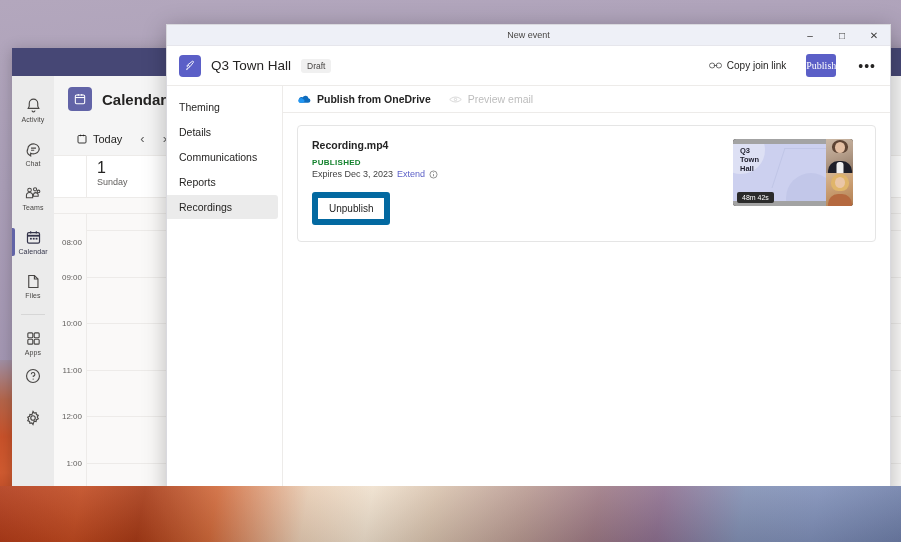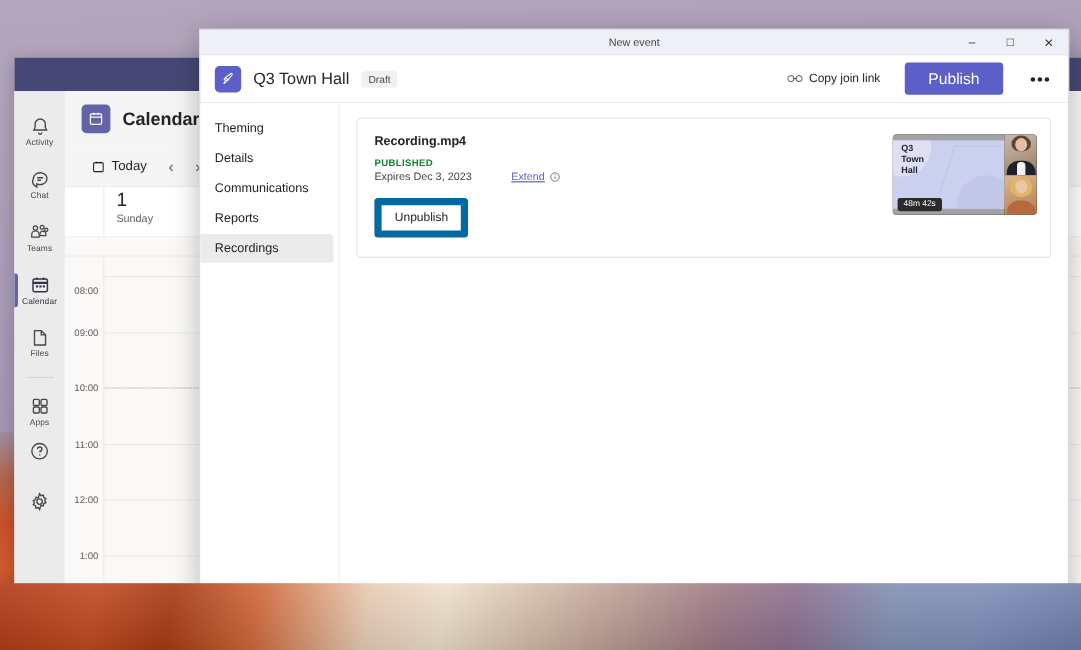--- a/index.html
+++ b/index.html
@@ -143,23 +143,23 @@
   #draft-badge {
     font-size: 8.5px; color:#484644; background:#f0f0f0;
     padding: 2px 6px; border-radius: 3px;
   }
   #dlg-header-right { margin-left:auto; display:flex; align-items:center; gap:20px; }
   #copy-join-link {
     display:flex; align-items:center; gap:5px;
     font-size: 10px; color:#252423; cursor:pointer;
   }
   #publish-btn {
-    background:#5b5fc7; color:#fff; font-size:13px;
-    border:none; border-radius:3px; padding: 6px 20px; cursor:pointer;
-    font-family:Liberation Sans, sans-serif;
+    background:#5b5fc7; color:#fff; font-size:10px;
+    border:none; border-radius:3px; padding: 6px 0; cursor:pointer;
+    font-family:Liberation Serif, serif;
   }
   #more-btn { font-size: 14px; color:#252423; cursor:pointer; padding: 0 2px; letter-spacing:1px;}
 
   #dlg-body { flex: 1; display: flex; min-height: 0; }
 
   
   #dlg-nav {
     width: 116px; flex: 0 0 116px; border-right: 1px solid #edebe9;
     padding-top: 8px; background: #fff;
   }
@@ -176,29 +176,29 @@
     padding-left: 14px; border-bottom: 1px solid #edebe9;
   }
   .ctab { display:flex; align-items:center; gap:6px; font-size:10.5px; cursor:pointer; }
   .ctab.active { color:#242424; font-weight: bold; }
   .ctab.disabled { color:#bdbdbd; cursor:default; }
 
   #content-scroll { flex: 1; padding: 12px 14px; overflow: hidden; }
 
   #rec-card {
     border: 1px solid #e5e5e5; border-radius: 4px;
-    padding: 13px 11px 16px 14px;
+    padding: 13px 22px 16px 14px;
     display: flex; align-items: flex-start; gap: 20px;
     min-height: 80px;
   }
   #rec-info { flex: 1; min-width: 0; }
   #rec-name { font-size: 10.5px; font-weight: bold; color:#242424; }
   #rec-status { font-size: 8px; font-weight: bold; color:#13822d; letter-spacing:.3px; margin-top:7px; }
   #rec-expires { font-size: 9px; color:#424242; margin-top:2px; display:flex; align-items:center; gap:4px;}
-  #extend-link { color:#5b5fc7; text-decoration: underline; cursor:pointer;margin-left:29px; }
+  #extend-link { color:#5b5fc7; cursor:pointer; }
   #unpublish-btn {
     margin-top: 13px; font-size: 10px; color:#242424;
     background:#fff; border:6px solid #0369a1; border-radius:3px;
     padding: 5px 11px; cursor:pointer; font-family:"Liberation Sans", sans-serif;
   }
 
   
   #rec-thumb {
     width: 120px; height: 67px; flex: 0 0 120px;
     border-radius: 3px; overflow: hidden; position: relative;
@@ -461,20 +461,40 @@
 
       <div id="dlg-nav">
         <div class="nav-item">Theming</div>
         <div class="nav-item">Details</div>
         <div class="nav-item">Communications</div>
         <div class="nav-item">Reports</div>
         <div class="nav-item active">Recordings</div>
       </div>
 
       <div id="dlg-content">
+        <div id="content-tabs">
+          <div class="ctab active">
+            <span>
+              <svg width="14" height="10" viewBox="0 0 28 18" fill="none">
+                <path d="M7.2 16.5h15.1a4.5 4.5 0 0 0 .6-8.96A6.2 6.2 0 0 0 11.4 5.4 5.1 5.1 0 0 0 7.2 16.5z" fill="#0f6cbd"></path>
+                <path d="M4.6 16.5h7.6a4 4 0 0 0-.2-7.7 4.6 4.6 0 0 0-7.4 7.7z" fill="#2196f3"></path>
+              </svg>
+            </span>
+            <span>Publish from OneDrive</span>
+          </div>
+          <div class="ctab disabled">
+            <span>
+              <svg width="13" height="9" viewBox="0 0 26 14" fill="none" stroke="#c8c8c8" stroke-width="1.4">
+                <path d="M1.5 7S6 2 13 2s11.5 5 11.5 5-4.5 5-11.5 5S1.5 7 1.5 7z"></path>
+                <circle cx="13" cy="7" r="2.4"></circle>
+              </svg>
+            </span>
+            <span>Preview email</span>
+          </div>
+        </div>
 
         <div id="content-scroll">
           <div id="rec-card">
             <div id="rec-info">
               <div id="rec-name">Recording.mp4</div>
               <div id="rec-status">PUBLISHED</div>
               <div id="rec-expires">
                 <span>Expires Dec 3, 2023</span>
                 <span id="extend-link">Extend</span>
                 <span>

